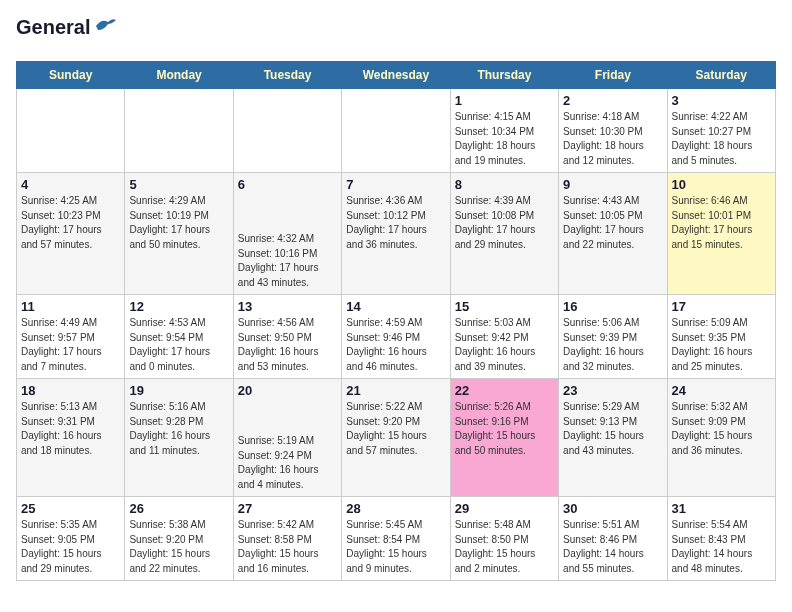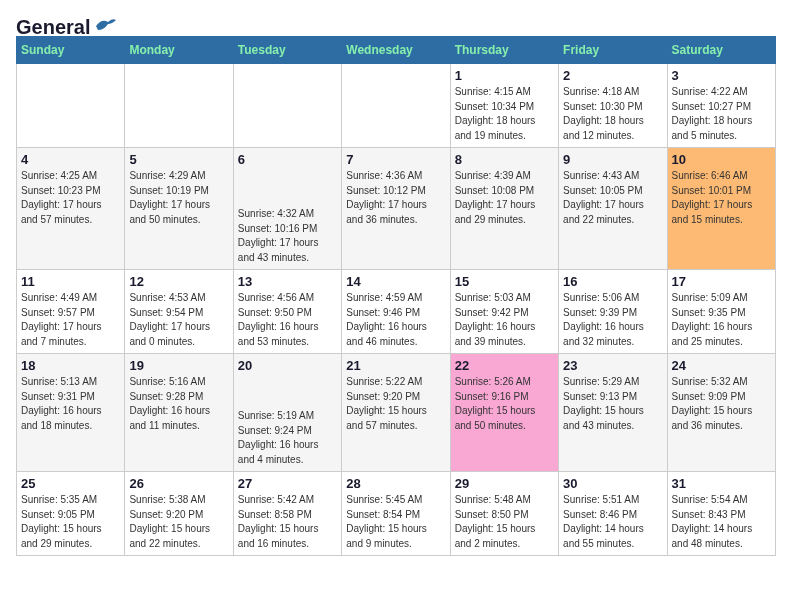--- a/index.html
+++ b/index.html
@@ -7,21 +7,21 @@
       font-family: Arial, sans-serif;
       background: #fff;
       width: 792px;
       min-height: 612px;
       padding: 16px;
     }
     .header-area {
       display: flex;
       justify-content: space-between;
       align-items: flex-start;
-      margin-bottom: 2px;
+      margin-bottom: 27px;
     }
     .logo {
       display: flex;
       flex-direction: column;
       align-items: flex-start;
     }
     .logo-text {
       font-size: 20px;
       font-weight: bold;
       color: #1a1a2e;
@@ -40,23 +40,23 @@
       color: #333;
       font-style: italic;
     }
     .calendar-table {
       width: 100%;
       border-collapse: collapse;
       font-size: 11px;
     }
     .calendar-table th {
       background-color: #2e6da4;
-      color: #86efac;
+      color: #fef9c3;
       padding: 6px 4px;
-      text-align: left;
+      text-align: center;
       font-size: 12px;
       border: 1px solid #2e6da4;
     }
     .calendar-table td {
       border: 1px solid #ccc;
       vertical-align: top;
       padding: 4px;
       min-height: 80px;
       width: calc(100% / 7);
       background: #fff;
@@ -174,21 +174,21 @@
 Daylight: 17 hours
 and 29 minutes.</div>
         </td>
         <td style="background: rgb(245, 245, 245);">
           <div class="day-number">9</div>
           <div class="day-info" style="white-space: pre-line;">Sunrise: 4:43 AM
 Sunset: 10:05 PM
 Daylight: 17 hours
 and 22 minutes.</div>
         </td>
-        <td style="background: #fdba74; margin-left: 43px;">
+        <td style="background: #fef9c3; margin-left: 43px;">
           <div class="day-number">10</div>
           <div class="day-info" style="white-space: pre-line;">Sunrise: 6:46 AM
 Sunset: 10:01 PM
 Daylight: 17 hours
 and 15 minutes.</div>
         </td>
       </tr>
       <tr>
         <td>
           <div class="day-number">11</div>

